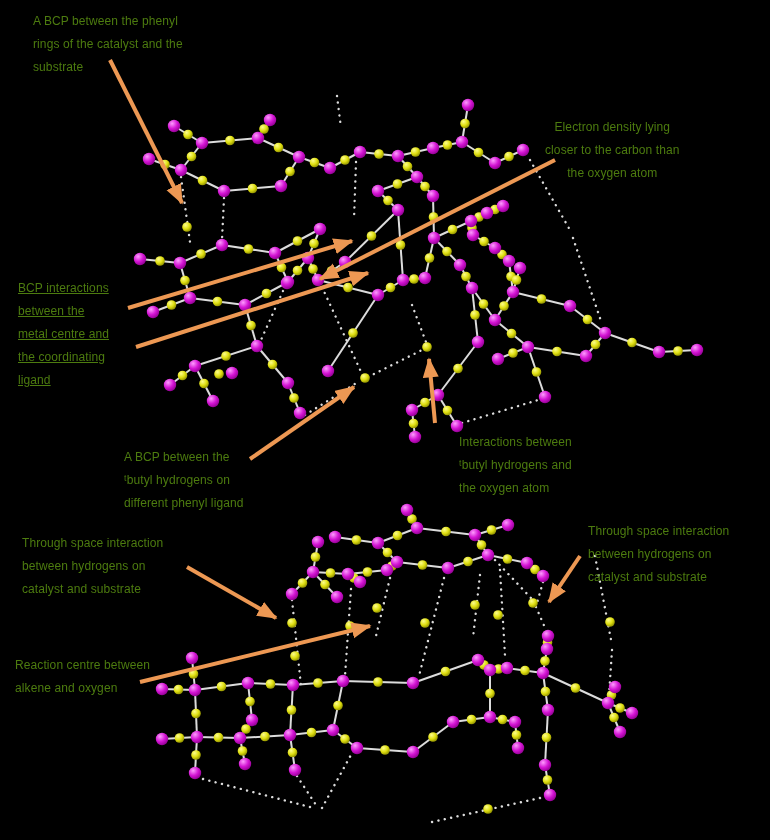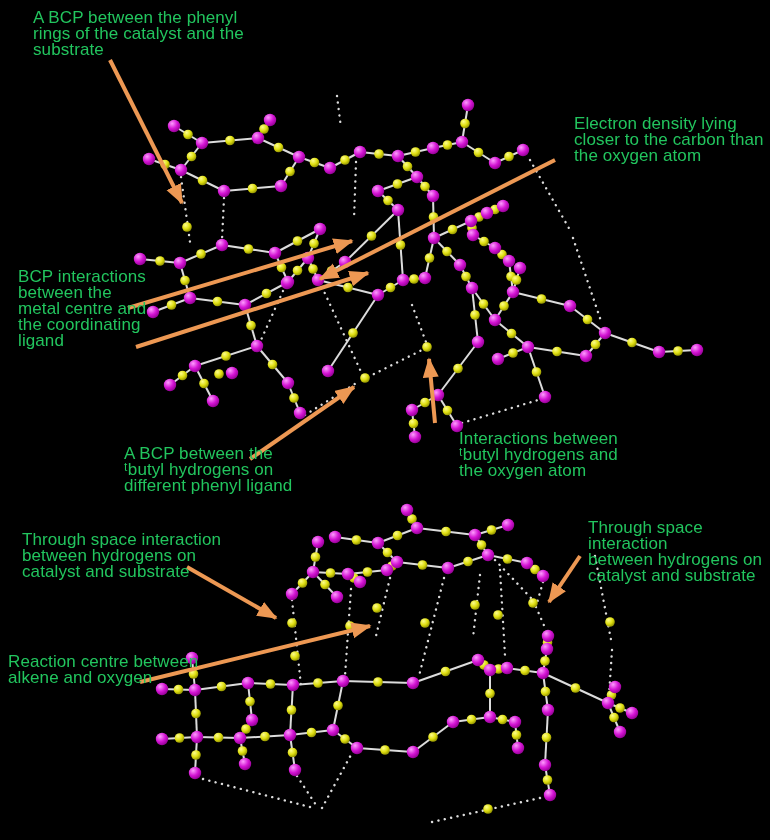--- a/index.html
+++ b/index.html
@@ -6,33 +6,33 @@
   #stage{
     position:relative;
     width:770px;height:840px;
     background:#000;
     overflow:hidden;
     font-family:"Liberation Sans", sans-serif;
   }
   #scene{position:absolute;left:0;top:0;}
   .label{
     position:absolute;
-    color:#22c55e;
-    font-size:17px;
-    line-height:16px;
+    color:#4d7c0f;
+    font-size:12px;
+    line-height:23px;
     white-space:pre-line;
     letter-spacing:0.1px;
   }
   #label-0{left:33px;top:10px;}
-  #label-1{left:574px;top:116px;}
-  #label-2{left:18px;top:269px;}
+  #label-1{left:545px;top:116px;text-align:center;}
+  #label-2{left:18px;top:277px;text-decoration:underline;}
   #label-3{left:124px;top:446px;}
   #label-4{left:419px;top:431px;margin-left:40px;}
   #label-5{left:22px;top:532px;}
-  #label-6{left:8px;top:654px;}
+  #label-6{left:15px;top:654px;}
   #label-7{left:588px;top:520px;}
 </style>
 </head>
 <body>
 
 <div id="stage">
   <svg id="scene" xmlns="http://www.w3.org/2000/svg" width="770" height="840">
       <defs>
         <radialGradient id="gradM" cx="35%" cy="30%" r="75%">
           <stop offset="0%" stop-color="#FD9BFD"></stop>

